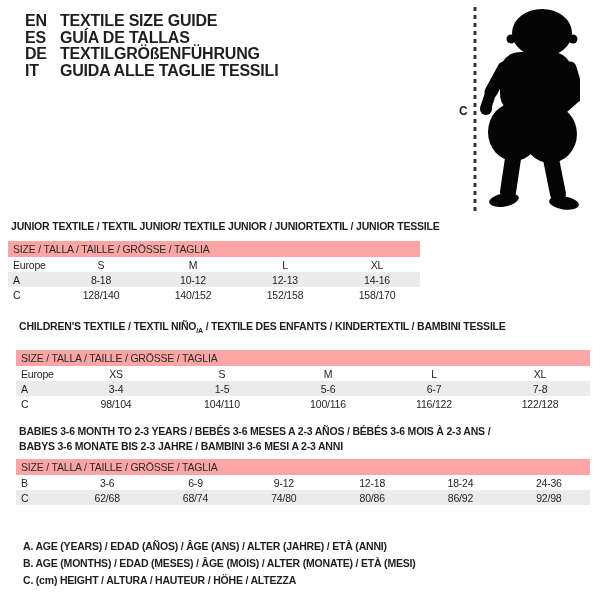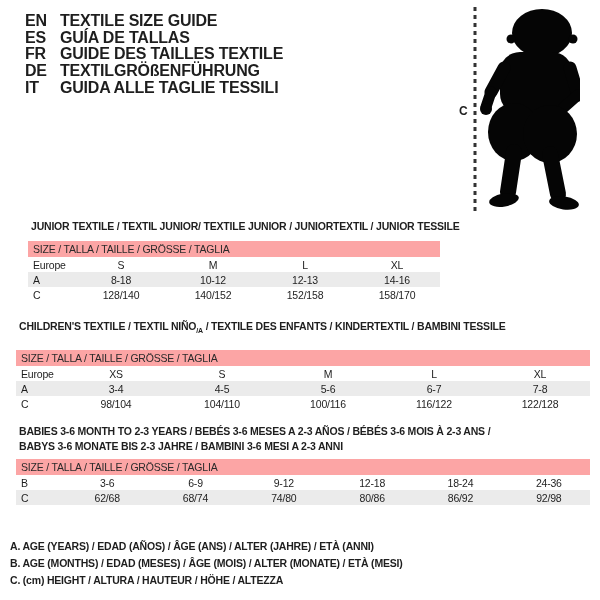--- a/index.html
+++ b/index.html
@@ -15,61 +15,57 @@
   .lang-code{width:35px;flex:0 0 35px;}
 
   
   .height-line{position:absolute;left:472px;top:7px;}
   .height-label{position:absolute;left:459px;top:104px;
     font-weight:700;font-size:12px;}
   .baby-svg{position:absolute;left:480px;top:6px;}
 
   
   .size-section{position:absolute;}
-  #table-junior{left:28px;top:219px;width:412px;}
+  #table-junior{left:8px;top:219px;width:412px;}
   #table-children{left:16px;top:319px;width:574px;}
   #table-babies{left:16px;top:424px;width:574px;}
 
   .section-title{font-weight:700;font-size:10.5px;letter-spacing:-0.2px;
     line-height:15px;white-space:nowrap;padding-left:3px;}
   #table-junior .section-title{margin-bottom:7px;}
   #table-children .section-title{margin-bottom:12px;}
   #table-babies .section-title{margin-bottom:5px;}
   .section-title sub{font-size:7px;}
 
   .size-bar{height:16px;background:#fca5a5;display:flex;align-items:center;
     padding-left:5px;font-size:10.5px;letter-spacing:-0.2px;color:#2a2a2a;}
   .size-row{display:flex;height:15px;align-items:center;
     font-size:10.5px;letter-spacing:-0.2px;gap:6px;}
   .size-row.shaded{background:#ebebeb;}
   .row-label{flex:0 0 44px;width:44px;padding-left:5px;box-sizing:border-box;}
   .row-cell{flex:1;text-align:center;}
 
   
-  .footnotes{position:absolute;left:10px;top:538px;}
+  .footnotes{position:absolute;left:23px;top:538px;}
   .footnote{font-weight:700;font-size:10.5px;letter-spacing:-0.2px;
     line-height:17px;white-space:nowrap;}
 </style>
 </head>
 <body>
 
 <div id="canvas">
 
   <div class="lang-list">
     <div class="lang-row">
       <span class="lang-code">EN</span>
       <span class="lang-label">TEXTILE SIZE GUIDE</span>
     </div>
     <div class="lang-row">
       <span class="lang-code">ES</span>
       <span class="lang-label">GUÍA DE TALLAS</span>
-    </div>
-    <div class="lang-row">
-      <span class="lang-code">FR</span>
-      <span class="lang-label">GUIDE DES TAILLES TEXTILE</span>
     </div>
     <div class="lang-row">
       <span class="lang-code">DE</span>
       <span class="lang-label">TEXTILGRÖßENFÜHRUNG</span>
     </div>
     <div class="lang-row">
       <span class="lang-code">IT</span>
       <span class="lang-label">GUIDA ALLE TAGLIE TESSILI</span>
     </div>
   </div>
@@ -143,21 +139,21 @@
         <div class="row-label">Europe</div>
         <div class="row-cell">XS</div>
         <div class="row-cell">S</div>
         <div class="row-cell">M</div>
         <div class="row-cell">L</div>
         <div class="row-cell">XL</div>
       </div>
       <div class="size-row shaded">
         <div class="row-label">A</div>
         <div class="row-cell">3-4</div>
-        <div class="row-cell">4-5</div>
+        <div class="row-cell">1-5</div>
         <div class="row-cell">5-6</div>
         <div class="row-cell">6-7</div>
         <div class="row-cell">7-8</div>
       </div>
       <div class="size-row">
         <div class="row-label">C</div>
         <div class="row-cell">98/104</div>
         <div class="row-cell">104/110</div>
         <div class="row-cell">100/116</div>
         <div class="row-cell">116/122</div>

